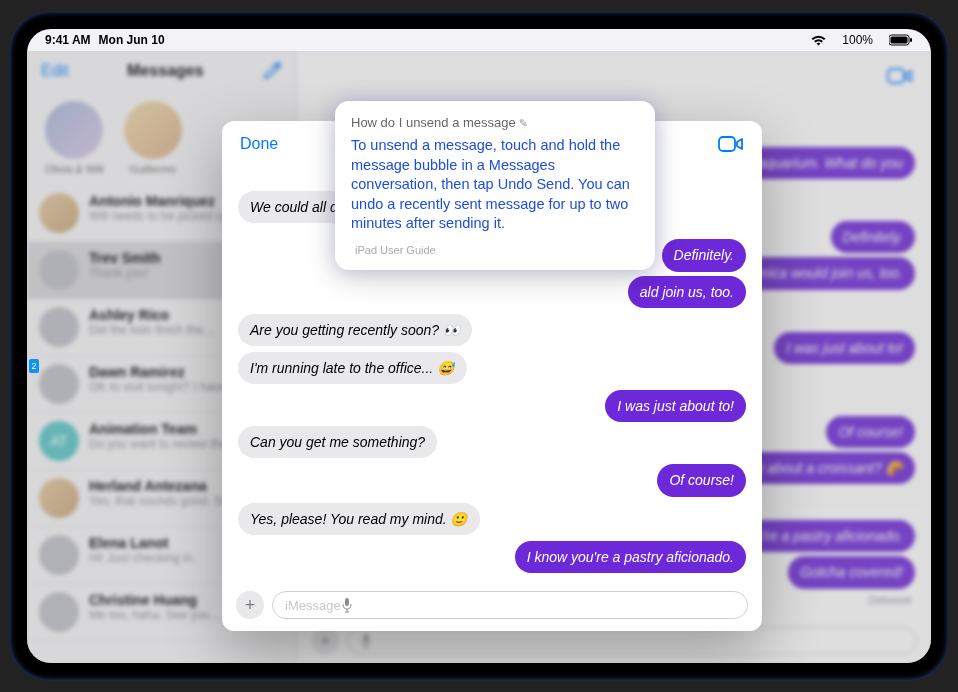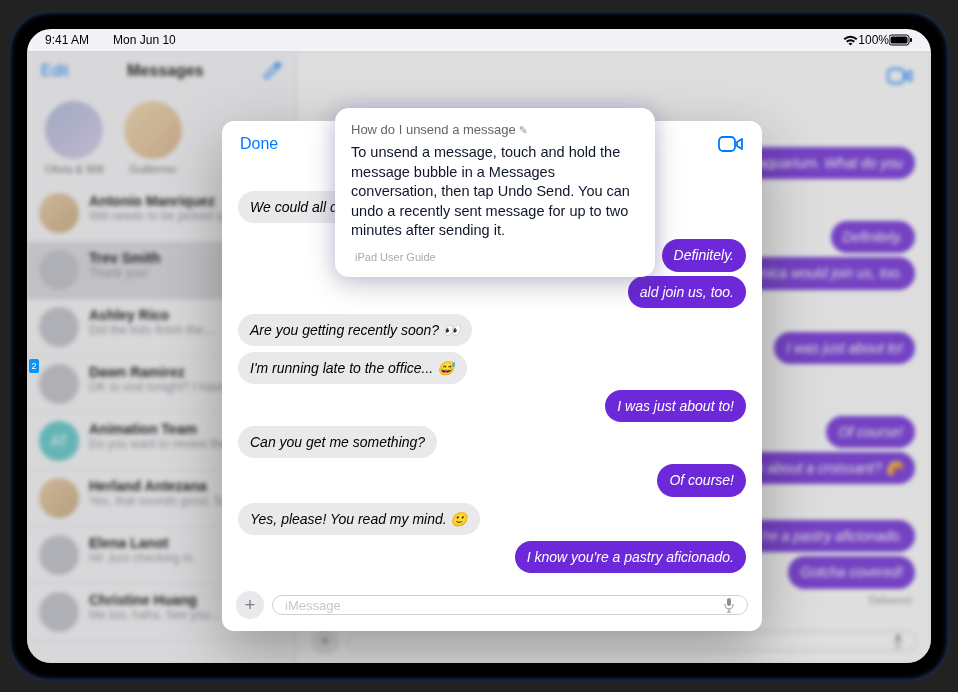--- a/index.html
+++ b/index.html
@@ -2,22 +2,22 @@
 <html><head>
   <meta charset="utf-8">
   <style>
     * { margin: 0; padding: 0; box-sizing: border-box; font-family: -apple-system, BlinkMacSystemFont, 'Segoe UI', sans-serif; }
     body { background: #222; display: flex; align-items: center; justify-content: center; height: 692px; width: 958px; overflow: hidden; }
     
     .ipad-frame { width: 940px; height: 670px; background: #000; border-radius: 40px; padding: 18px; position: relative; box-shadow: inset 0 0 6px rgba(100,150,255,0.6); }
     .ipad-screen { width: 100%; height: 100%; background: #f2f2f7; border-radius: 24px; overflow: hidden; position: relative; }
     
     .status-bar { height: 22px; display: flex; justify-content: space-between; align-items: center; padding: 0 18px; font-size: 12px; font-weight: 500; color: #000; }
-    .status-left { display: flex; gap: 24px; }
-    .status-right { display: flex; gap: 0; align-items: center; }
+    .status-left { display: flex; gap: 8px; font-weight: bold; }
+    .status-right { display: flex; gap: 16px; align-items: center; }
     .battery-icon { display: inline-flex; align-items: center; }
     .signal-dots { letter-spacing: -1px; }
     
     .app-bg { position: absolute; top: 22px; left: 0; right: 0; bottom: 0; display: flex; filter: blur(2px); opacity: 0.82; }
     
     .sidebar { width: 270px; background: #f7f7f9; display: flex; flex-direction: column; border-right: 1px solid #e0e0e0; }
     .sidebar-header { display: flex; justify-content: space-between; align-items: center; padding: 10px 14px; }
     .edit-btn { color: #007aff; font-size: 16px; }
     .messages-title { font-size: 16px; font-weight: 700; }
     .compose-icon { color: #007aff; }
@@ -36,43 +36,43 @@
     .convo-avatar.tan { background: linear-gradient(135deg,#e8c8a0,#c8a878); }
     .convo-text { overflow: hidden; }
     .convo-name { font-size: 14px; font-weight: 600; color: #000; white-space: nowrap; overflow: hidden; text-overflow: ellipsis; }
     .convo-preview { font-size: 12px; color: #8e8e93; white-space: nowrap; overflow: hidden; text-overflow: ellipsis; }
     
     .main-chat { flex: 1; background: #fff; display: flex; flex-direction: column; position: relative; }
     .chat-header { height: 50px; display: flex; justify-content: flex-end; align-items: center; padding: 0 18px; }
     .video-icon { color: #007aff; }
     .chat-body { flex: 1; padding: 10px 16px; display: flex; flex-direction: column; gap: 6px; overflow: hidden; }
     .chat-input-bar { display: flex; gap: 8px; padding: 8px 14px; align-items: center; }
-    .chat-input { flex: 1; height: 20px; border: 1px solid #d0d0d4; border-radius: 15px; padding: 0 12px; font-size: 13px; color: #c7c7cc; display: flex; align-items: center; justify-content: space-between; }
+    .chat-input { flex: 1; height: 28px; border: 1px solid #d0d0d4; border-radius: 15px; padding: 0 12px; font-size: 13px; color: #c7c7cc; display: flex; align-items: center; }
     .plus-circle { width: 28px; height: 28px; border-radius: 50%; background: #e9e9eb; display: flex; align-items: center; justify-content: center; color: #7c7c80; font-size: 18px; }
     
     .bubble { max-width: 70%; padding: 7px 12px; border-radius: 17px; font-size: 14px; line-height: 1.3; font-style: italic; }
     .bubble.recv { background: #e9e9eb; color: #000; align-self: flex-start; }
     .bubble.sent { background: #6d28d9; color: #fff; align-self: flex-end; }
     .bubble.tight { margin-top: -2px; }
     .delivered { align-self: flex-end; font-size: 10px; color: #8e8e93; margin-right: 4px; }
     
     
     .modal-backdrop { position: absolute; top: 22px; left: 0; right: 0; bottom: 0; background: rgba(0,0,0,0.12); }
     .modal { position: absolute; top: 92px; left: 195px; width: 540px; height: 510px; background: #fff; border-radius: 12px; box-shadow: 0 20px 60px rgba(0,0,0,0.3); display: flex; flex-direction: column; overflow: hidden; }
     .modal-header { display: flex; justify-content: space-between; align-items: center; padding: 14px 18px 8px; }
     .done-btn { color: #007aff; font-size: 16px; font-weight: 500; }
     .modal-video { color: #007aff; }
     .modal-body { flex: 1; padding: 10px 16px; display: flex; flex-direction: column; gap: 6px; overflow: hidden; }
     .modal-input-bar { display: flex; gap: 8px; padding: 8px 14px 12px; align-items: center; }
     
     
-    .siri-card { position: absolute; top: 79px; left: 308px; width: 320px; background: #fff; border-radius: 14px; padding: 14px 16px; box-shadow: 0 8px 30px rgba(0,0,0,0.18), 0 0 18px rgba(180,100,220,0.18), 0 0 18px rgba(100,180,255,0.15); z-index: 100; }
+    .siri-card { position: absolute; top: 72px; left: 308px; width: 320px; background: #fff; border-radius: 14px; padding: 14px 16px; box-shadow: 0 8px 30px rgba(0,0,0,0.18), 0 0 18px rgba(180,100,220,0.18), 0 0 18px rgba(100,180,255,0.15); z-index: 100; }
     .siri-query { font-size: 13px; color: #666; margin-bottom: 6px; }
     .siri-pencil::after { content: " ✎"; color: #999; font-size: 11px; }
-    .siri-answer { font-size: 14.5px; color: #0f172a; line-height: 1.35; margin-bottom: 10px; }
+    .siri-answer { font-size: 14.5px; color: #1d4ed8; line-height: 1.35; margin-bottom: 10px; }
     .siri-source { font-size: 11px; color: #aaa; display: flex; align-items: flex-start; gap: 4px; }
     
     .blue-marker { position: absolute; left: 2px; top: 330px; width: 10px; height: 14px; background: #0b93f6; color: #fff; font-size: 9px; display: flex; align-items: center; justify-content: center; border-radius: 2px; }
     
     svg { display: block; }
   </style>
 </head>
 <body>
 
 <div class="ipad-frame">

